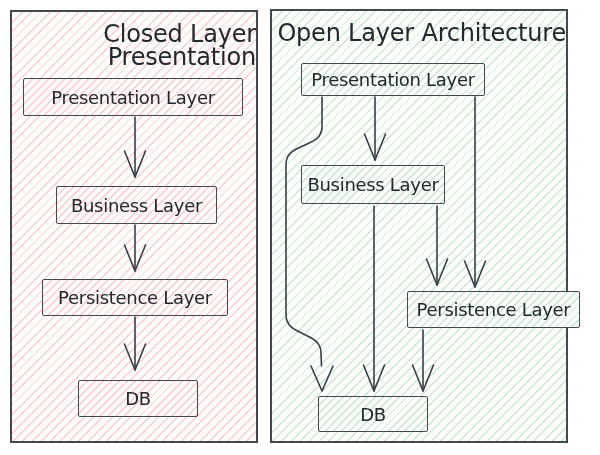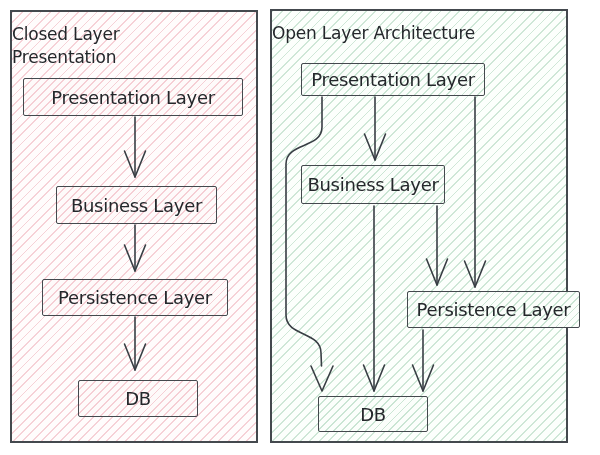--- a/index.html
+++ b/index.html
@@ -11,22 +11,22 @@
   .panel{position:absolute;border:2px solid #44494e;}
   .panel.closed{
     left:10px;top:10px;width:248px;height:433px;
     background:repeating-linear-gradient(135deg, rgba(231,139,154,0.38) 0 1.4px, rgba(255,255,255,0) 1.4px 6.6px),#fffcfc;
   }
   .panel.open{
     left:270px;top:9px;width:298px;height:434px;
     background:repeating-linear-gradient(135deg, rgba(126,188,149,0.36) 0 1.4px, rgba(255,255,255,0) 1.4px 6.6px),#fcfffc;
   }
   .panel-title{
-    position:absolute;left:0;width:100%;text-align:left;
-    font-size:17px;line-height:23px;color:#24272b;letter-spacing:-0.2px;
+    position:absolute;left:0;width:100%;text-align:right;
+    font-size:24px;line-height:23px;color:#24272b;letter-spacing:-0.2px;
   }
   .panel.closed .panel-title{top:11px;}
   .panel.open .panel-title{top:11px;}
   .node{
     position:absolute;display:flex;align-items:center;justify-content:center;
     border:1.5px solid #44494e;border-radius:2px;
     font-size:18px;color:#24272b;white-space:nowrap;letter-spacing:-0.3px;
   }
   .node.pink{
     background:repeating-linear-gradient(135deg, rgba(233,146,160,0.42) 0 1.3px, rgba(255,255,255,0) 1.3px 5.6px),#fefafa;

